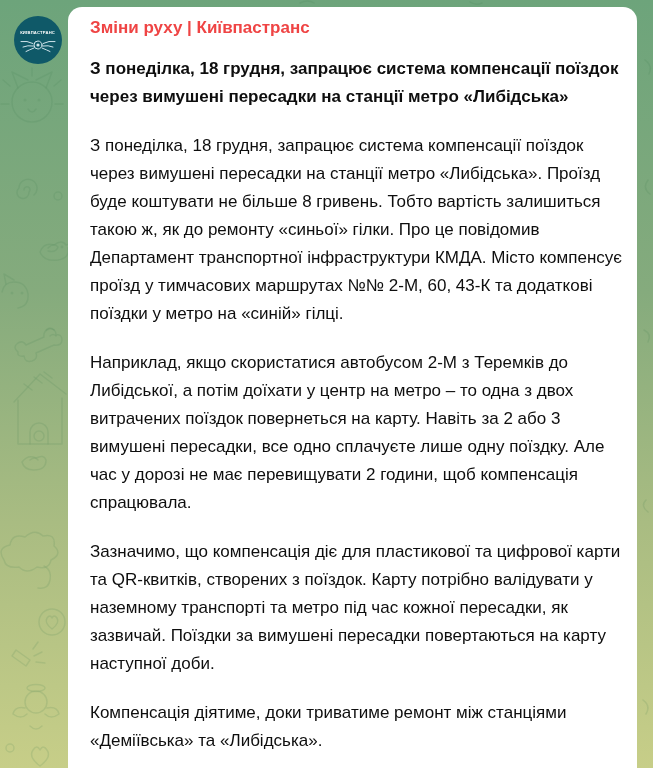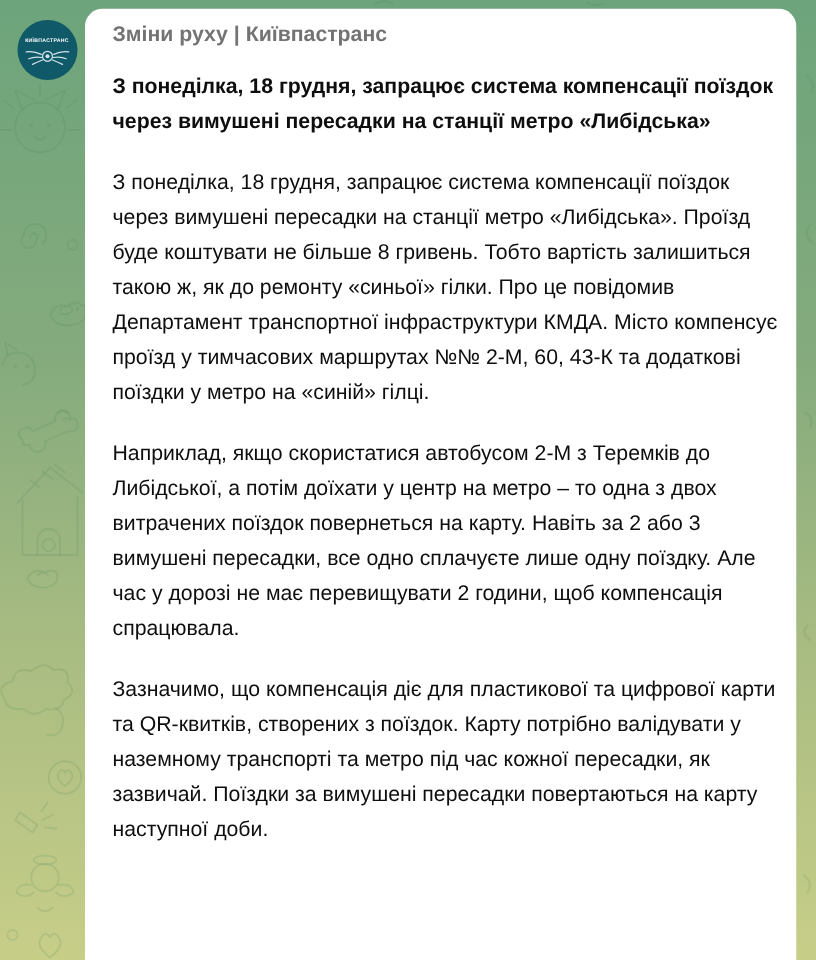--- a/index.html
+++ b/index.html
@@ -47,21 +47,21 @@
     position: absolute;
     left: 68px; top: 7px;
     width: 569px; height: 761px;
     background: #ffffff;
     border-radius: 14px 14px 0 0;
     box-sizing: border-box;
     padding: 10px 15px 20px 22px;
     z-index: 1;
   }
   .channel-title {
-    color: #737373;
+    color: #ef4444;
     font-weight: bold;
     font-size: 17px;
     line-height: 22px;
     cursor: pointer;
     display: inline-block;
   }
   .headline {
     margin: 16px 0 0 0;
     font-weight: bold;
     font-size: 17px;
@@ -185,13 +185,14 @@
     </g>
   </svg>
 </div>
 
 <div class="bubble">
   <span class="channel-title">Зміни руху | Київпастранс</span>
   <div class="headline">З понеділка, 18 грудня, запрацює система компенсації поїздок через вимушені пересадки на станції метро «Либідська»</div>
   <p class="para">З понеділка, 18 грудня, запрацює система компенсації поїздок через вимушені пересадки на станції метро «Либідська». Проїзд буде коштувати не більше 8 гривень. Тобто вартість залишиться такою ж, як до ремонту «синьої» гілки. Про це повідомив Департамент транспортної інфраструктури КМДА. Місто компенсує проїзд у тимчасових маршрутах №№ 2-М, 60, 43-К та додаткові поїздки у метро на «синій» гілці.</p>
   <p class="para">Наприклад, якщо скористатися автобусом 2-М з Теремків до Либідської, а потім доїхати у центр на метро – то одна з двох витрачених поїздок повернеться на карту. Навіть за 2 або 3 вимушені пересадки, все одно сплачуєте лише одну поїздку. Але час у дорозі не має перевищувати 2 години, щоб компенсація спрацювала.</p>
   <p class="para">Зазначимо, що компенсація діє для пластикової та цифрової карти та QR-квитків, створених з поїздок. Карту потрібно валідувати у наземному транспорті та метро під час кожної пересадки, як зазвичай. Поїздки за вимушені пересадки повертаються на карту наступної доби.</p>
+  <p class="para">Компенсація діятиме, доки триватиме ремонт між станціями «Деміївська» та «Либідська».</p>
 </div>
 
 </body></html>

